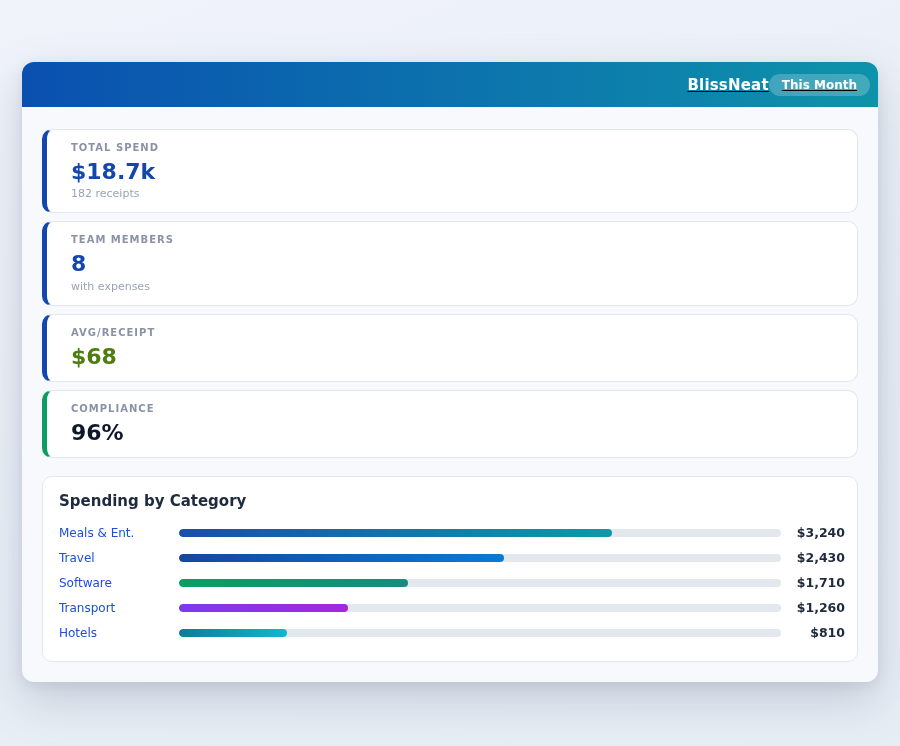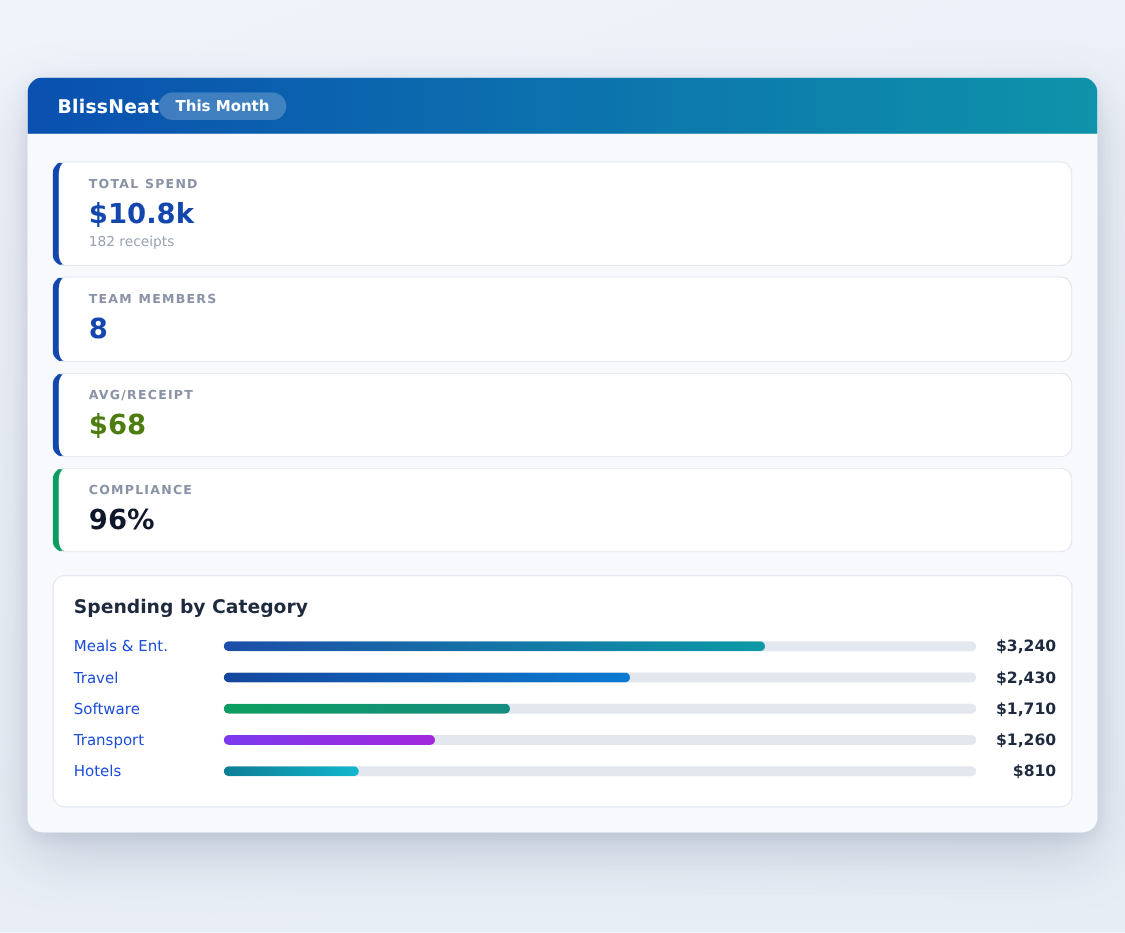--- a/index.html
+++ b/index.html
@@ -14,22 +14,23 @@
     background: #f7f9fc;
     border-radius: 12px;
     box-shadow: 0 18px 45px rgba(100,116,139,0.28), 0 4px 12px rgba(100,116,139,0.12);
     overflow: hidden;
   }
   .app-header {
     height: 45px;
     background: linear-gradient(90deg, #0a50b0 0%, #0e93aa 100%);
     display: flex;
     align-items: center;
-    justify-content: flex-start;
-    padding: 0 24px;
+    justify-content: flex-end;
+    padding: 0 8px;
+    text-decoration: underline;
   }
   .app-title {
     color: #ffffff;
     font-size: 15px;
     font-weight: bold;
     letter-spacing: 0.2px;
   }
   .period-badge {
     background: rgba(255,255,255,0.22);
     color: #ffffff;
@@ -120,27 +121,28 @@
 
   <div class="app-header">
     <div class="app-title">BlissNeat</div>
     <div class="period-badge">This Month</div>
   </div>
 
   <div class="content">
 
     <div class="stat-card" style="border-left-color: rgb(19, 71, 174);">
       <div class="stat-label">TOTAL SPEND</div>
-      <div class="stat-value" style="color: rgb(19, 71, 174);">$10.8k</div>
+      <div class="stat-value" style="color: rgb(19, 71, 174);">$18.7k</div>
       <div class="stat-sub">182 receipts</div>
     </div>
 
     <div class="stat-card" style="border-left-color: rgb(19, 71, 174);">
       <div class="stat-label">TEAM MEMBERS</div>
       <div class="stat-value" style="color: rgb(19, 71, 174);">8</div>
+      <div class="stat-sub">with expenses</div>
     </div>
 
     <div class="stat-card" style="border-left-color: rgb(19, 71, 174);">
       <div class="stat-label">AVG/RECEIPT</div>
       <div class="stat-value" style="color: #4d7c0f;">$68</div>
 
     </div>
 
     <div class="stat-card" style="border-left-color: rgb(12, 156, 98);">
       <div class="stat-label">COMPLIANCE</div>

